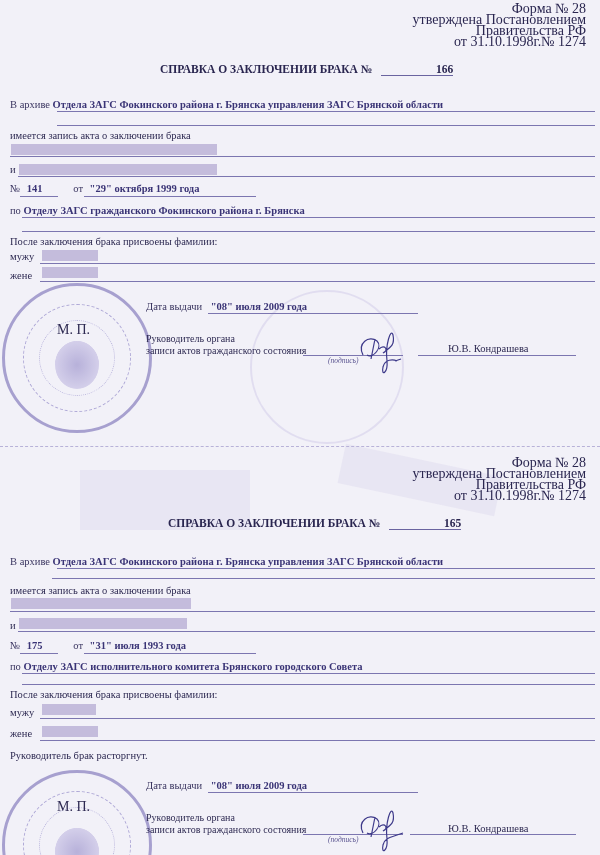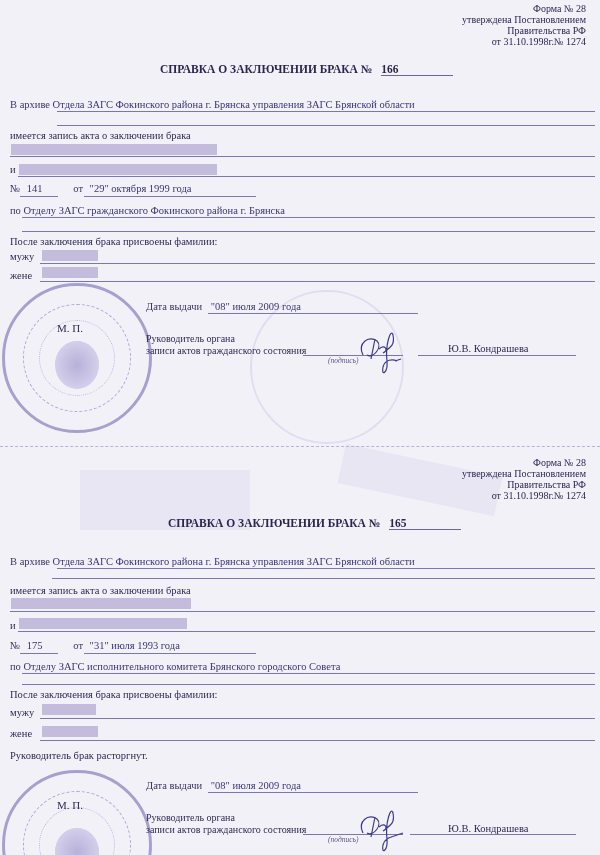--- a/index.html
+++ b/index.html
@@ -5,52 +5,52 @@
   html, body { margin: 0; padding: 0; }
   body {
     width: 600px; height: 855px; overflow: hidden; position: relative;
     background: #f2f1f8;
     font-family: "Liberation Serif", "DejaVu Serif", serif;
     color: #2e2a52;
   }
   .cert { position: absolute; left: 0; width: 600px; }
   .form-ref {
     position: absolute; right: 14px; text-align: right;
-    font-size: 10px; line-height: 11px; color: #2a2650;
+    font-size: 14px; line-height: 11px; color: #2a2650;
   }
   .title {
     position: absolute; font-size: 11.5px; font-weight: bold; color: #2a2650;
     white-space: nowrap;
   }
   .title .num {
-    display: inline-block; width: 72px; text-align: left;
+    display: inline-block; width: 72px; text-align: right;
     border-bottom: 1px solid #6a64a0; margin-left: 6px;
   }
   .row { position: absolute; font-size: 10.5px; white-space: nowrap; color: #2e2a52; }
   .label { color: #3a3560; }
-  .val { font-weight: normal; color: #3a3476; }
+  .val { font-weight: bold; color: #3a3476; }
   .rule { position: absolute; height: 0; border-bottom: 1px solid #7c76b0; }
   .redact { position: absolute; background: #c4bcdc; height: 11px; }
   .stamp {
     position: absolute; width: 150px; height: 150px; border-radius: 50%;
     border: 3px solid #8e86c2; box-sizing: border-box; opacity: 0.75;
   }
   .stamp .inner {
     position: absolute; left: 18px; top: 18px; right: 18px; bottom: 18px;
     border-radius: 50%; border: 1.5px dashed #9a92cc;
   }
   .stamp .inner2 {
     position: absolute; left: 34px; top: 34px; right: 34px; bottom: 34px;
     border-radius: 50%; border: 1px dotted #a49ed2;
   }
   .stamp .eagle {
     position: absolute; left: 50px; top: 55px; width: 44px; height: 48px;
     border-radius: 40% 40% 50% 50%; background: radial-gradient(#a49cd0, #cac4e6 70%, transparent 72%);
   }
-  .mp { position: absolute; font-size: 11px; color: #2e2a52; }
+  .mp { position: absolute; font-size: 14px; color: #2e2a52; }
   .faint-stamp {
     position: absolute; width: 150px; height: 150px; border-radius: 50%;
     border: 2px solid #dcd8ee; opacity: 0.8;
   }
   .sig { position: absolute; }
   .sig-caption { position: absolute; font-size: 7.5px; font-style: italic; color: #5a5490; }
   .divider { position: absolute; left: 0; width: 600px; top: 446px; border-top: 1px dashed #b8b2d8; }
   .smear { position: absolute; background: #e4e1f1; opacity: 0.7; }
 </style>
 </head>

